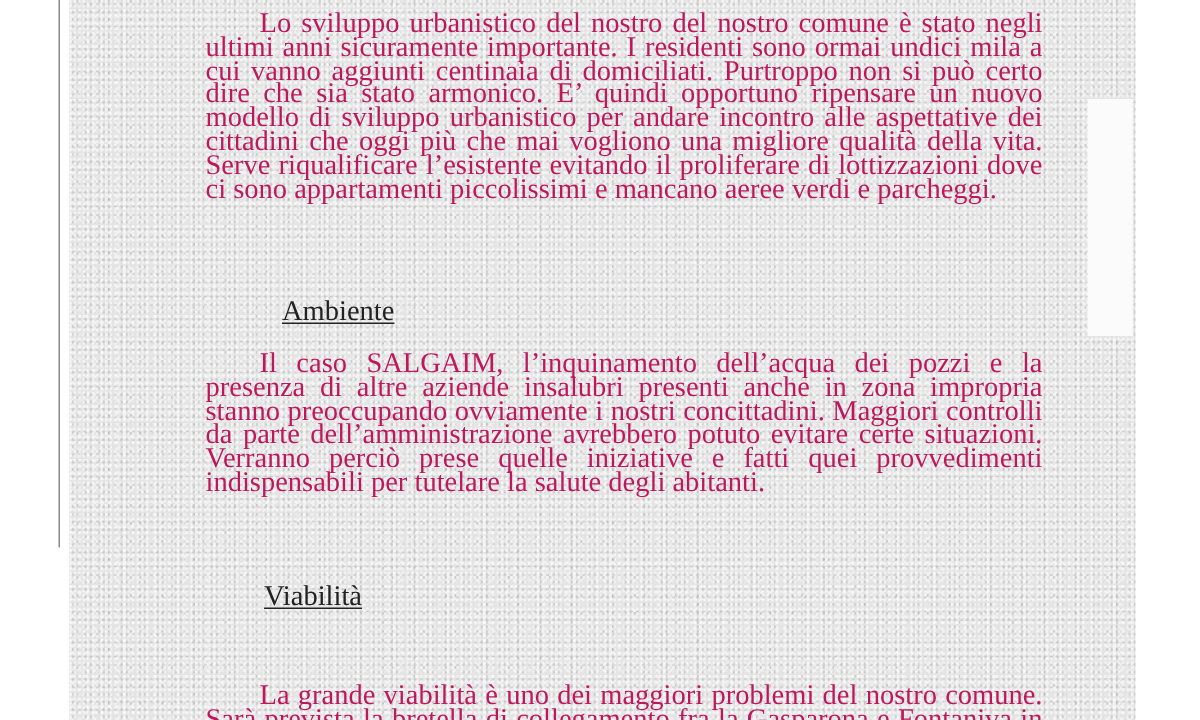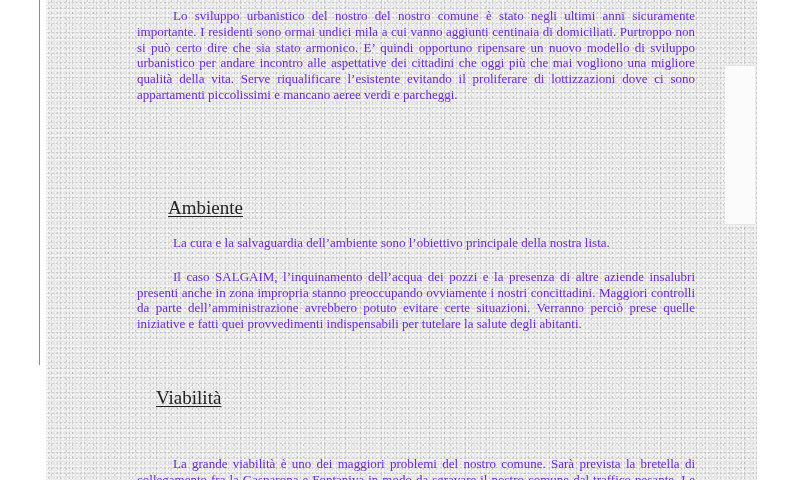--- a/index.html
+++ b/index.html
@@ -21,46 +21,45 @@
       radial-gradient(circle at 40% 80%, rgba(255,255,255,0.5) 0 1px, transparent 1.6px),
       radial-gradient(circle at 85% 15%, rgba(120,120,120,0.25) 0 0.7px, transparent 1.2px);
     background-size:3px 3px, 4px 5px, 5px 4px, 7px 6px;
   }
   .white-patch {
     position:absolute; left:725px; top:66px; width:30px; height:158px;
     background:#fbfbfb;
   }
   .text {
     position:absolute; left:137px; width:558px;
-    color:#6d28d9; font-size:13px; line-height:15.8px;
+    color:#be185d; font-size:19px; line-height:15.8px;
   }
   .text p { margin:0; text-align:justify; }
   .text p.indent { text-indent:36px; }
   .text p.blank-after { margin-bottom:18px; }
   .heading {
     position:absolute; color:#222; font-size:19px; line-height:20px;
-    text-decoration:underline; text-underline-offset:2px;
+    text-decoration:underline; text-underline-offset:2px;margin-left:20px;
   }
   .lastline-justify { text-align-last:justify; }
 </style>
 </head>
 <body>
 
 <div class="scan-edge-line"></div>
 <div class="paper"></div>
 <div class="white-patch"></div>
 
 <div class="text" style="top:8px;">
   <p class="indent">Lo sviluppo urbanistico del nostro del nostro comune è stato negli ultimi anni sicuramente importante. I residenti sono ormai undici mila a cui vanno aggiunti centinaia di domiciliati. Purtroppo non si può certo dire che sia stato armonico. E’ quindi opportuno ripensare un nuovo modello di sviluppo urbanistico per andare incontro alle aspettative dei cittadini che oggi più che mai vogliono una migliore qualità della vita. Serve riqualificare l’esistente evitando il proliferare di lottizzazioni dove ci sono appartamenti piccolissimi e mancano aerее verdi e parcheggi.</p>
 </div>
 
 <div class="heading" style="left:168px; top:198px;">Ambiente</div>
 
 <div class="text" style="top:235px;">
-  <p class="indent blank-after">La cura e la salvaguardia dell’ambiente sono l’obiettivo principale della nostra lista.</p>
   <p class="indent">Il caso SALGAIM,  l’inquinamento dell’acqua dei pozzi e la presenza di altre aziende insalubri presenti anche in zona impropria stanno preoccupando ovviamente i nostri concittadini. Maggiori controlli da parte dell’amministrazione avrebbero potuto evitare certe situazioni. Verranno perciò prese quelle iniziative e fatti quei provvedimenti indispensabili per tutelare la salute degli abitanti.</p>
 </div>
 
 <div class="heading" style="left:156px; top:388px;">Viabilità</div>
 
 <div class="text" style="top:428px;margin-top:28px;">
   <p class="indent lastline-justify">La grande viabilità è uno dei maggiori problemi del nostro comune. Sarà prevista la bretella di collegamento fra la Gasparona e Fontaniva in modo da sgravare il nostro comune dal traffico pesante. Le troppe strade pericolose soprattutto per pedoni e ciclisti vanno messe</p>
 </div>
 
 </body></html>

